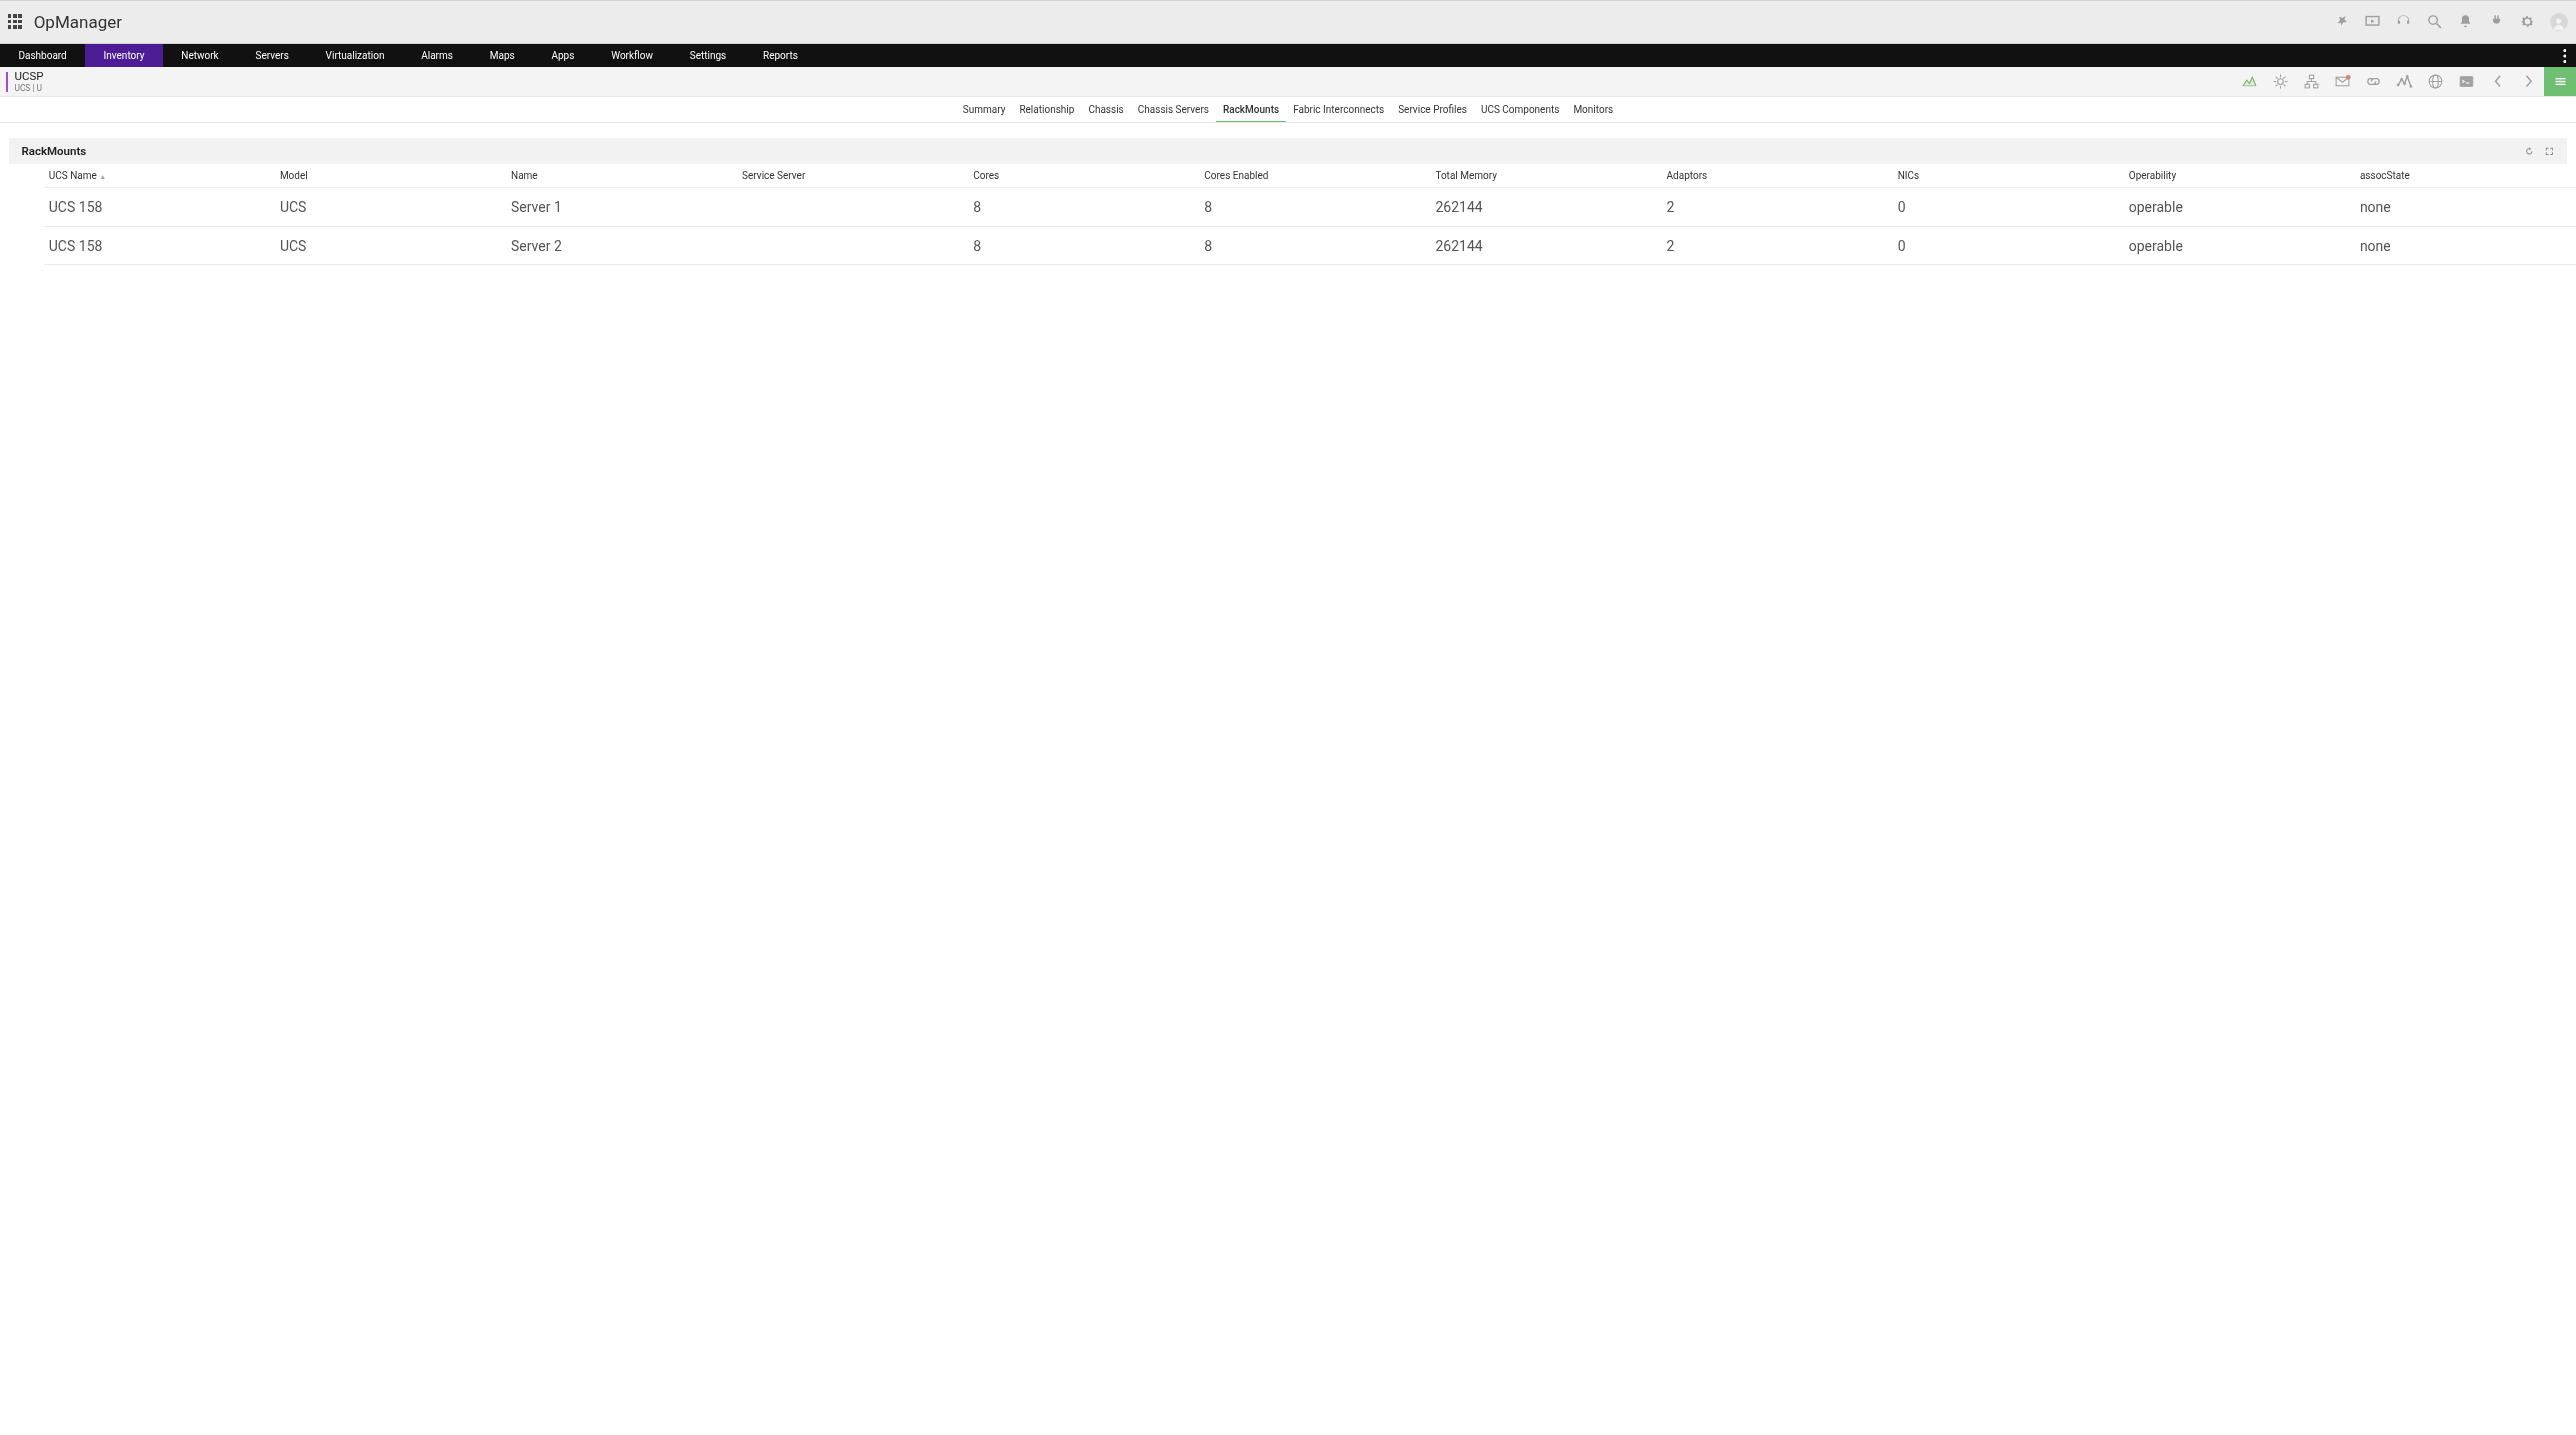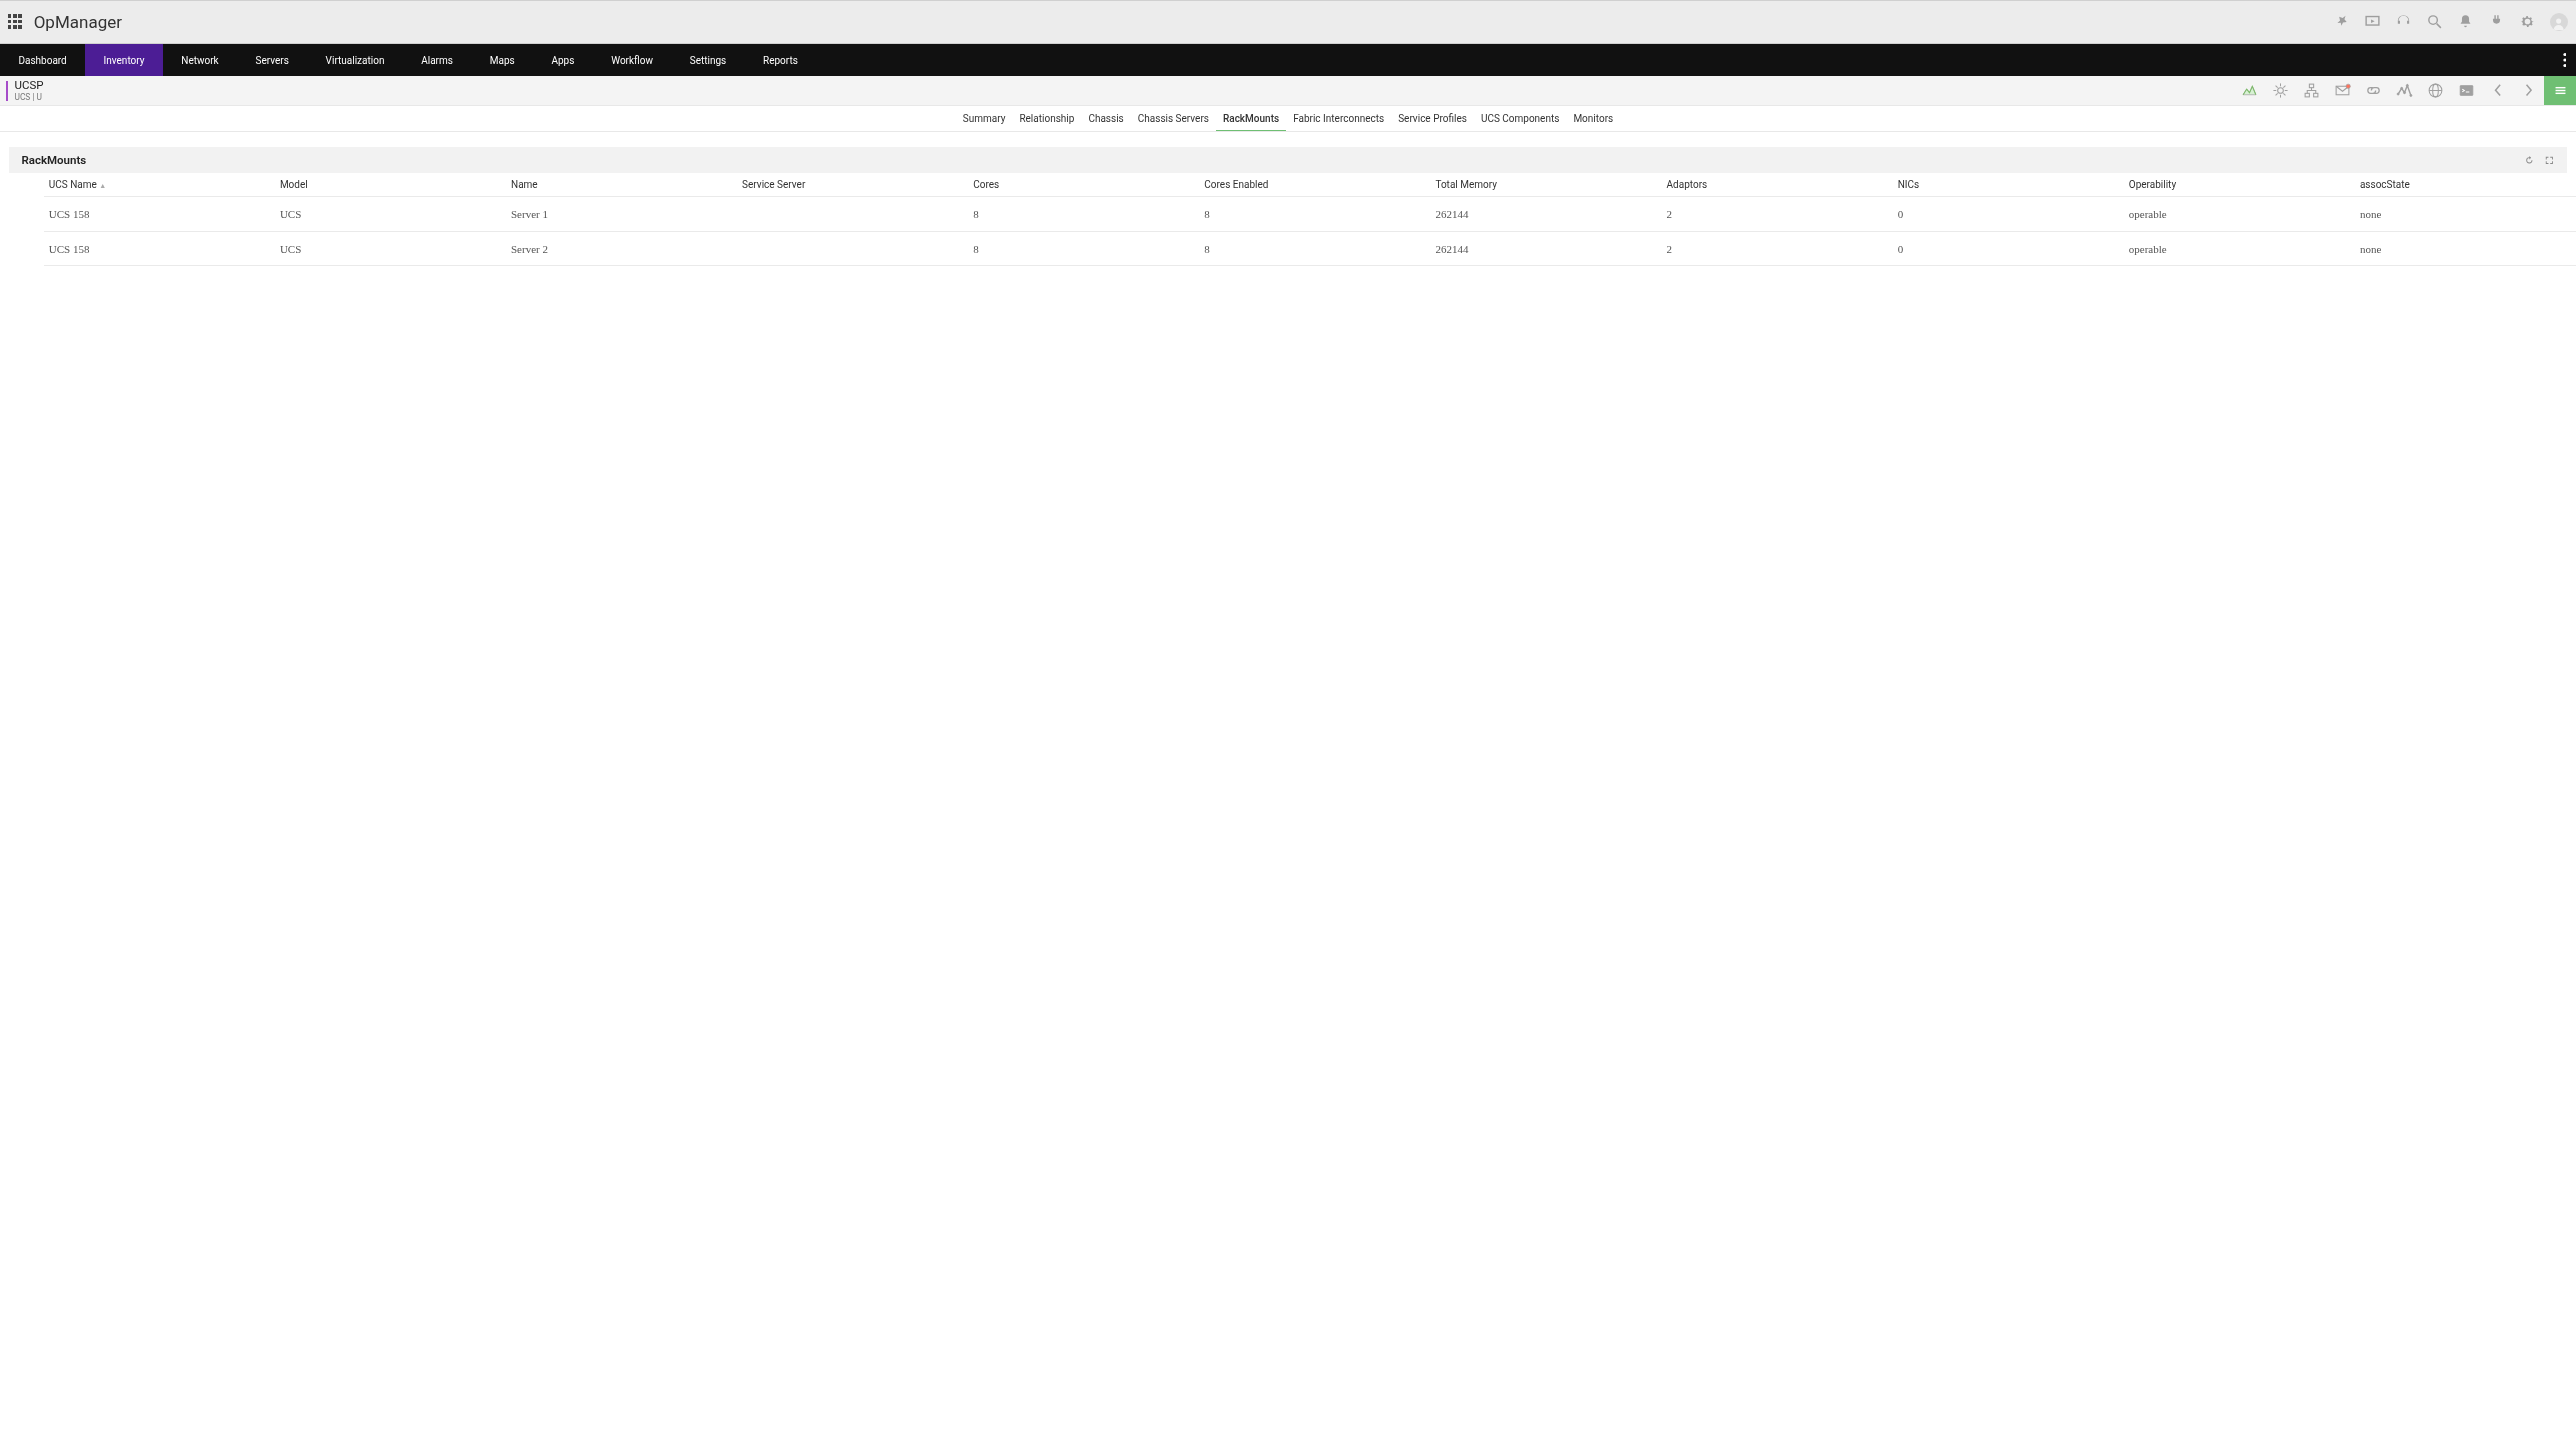--- a/index.html
+++ b/index.html
@@ -9,21 +9,21 @@
   .topbar { height:44px; background:#ececec; border-top:0.8px solid #d0d0d0; border-bottom:0.8px solid #d0d0d0; display:flex; align-items:center; padding:0 7.7px; }
   .apps-grid { width:15.3px; height:15.3px; display:grid; grid-template-columns:repeat(3,3.8px); grid-template-rows:repeat(3,3.8px); gap:1.5px; cursor:pointer; }
   .apps-grid span { background:#444; width:3.8px; height:3.8px; }
   .brand { margin-left:10.7px; font-size:17px; font-weight:400; color:#333; }
   .topbar-right { margin-left:auto; display:flex; align-items:center; gap:14px; }
   .ticon { width:17px; height:17px; fill:#9e9e9e; display:block; cursor:pointer; }
   .avatar { width:18.4px; height:18.4px; border-radius:50%; background:#d8d8d8; display:flex; align-items:flex-end; justify-content:center; overflow:hidden;}
   .avatar svg{width:15.3px;height:15.3px;fill:#f2f2f2;}
 
   
-  .mainnav { height:32px; background:#111; display:flex; align-items:stretch; position:relative;}
+  .mainnav { height:23px; background:#111; display:flex; align-items:stretch; position:relative;}
   .mainnav .navitem { color:#fff; font-size:10px; display:flex; align-items:center; padding:0 18.4px; cursor:pointer;}
   .mainnav .navitem.active { background:#4c1d95; }
   .mainnav .kebab { margin-left:auto; width:23px; display:flex; align-items:center; justify-content:center; cursor:pointer;}
   .mainnav .kebab svg{fill:#fff;width:3.8px;height:14px;}
 
   
   .ctxbar { height:30px; background:#f4f4f4; border-bottom:0.8px solid #e8e8e8; display:flex; align-items:center; padding-left:6.1px;}
   .ctx-marker { width:2.3px; height:20px; background:#a64cc9; margin-right:6.1px;}
   .ctx-title { font-size:11.5px; font-weight:400; color:#222; line-height:1.1;}
   .ctx-sub { font-size:8.4px; color:#7a7a7a; }
@@ -45,21 +45,21 @@
   .content { padding:15.3px 9.2px 0 9.2px;}
   .panel { border:0; }
   .panel-head { height:26px; background:#f2f2f2; display:flex; align-items:center; padding:0 12.3px;}
   .panel-title { font-size:11.5px; font-weight:600; color:#222;}
   .panel-head .hicons { margin-left:auto; display:flex; gap:9.2px;}
   .panel-head .hicons svg{width:10.7px;height:10.7px;fill:#888;cursor:pointer;}
 
   table { width:100%; border-collapse:collapse; table-layout:fixed;margin-left:35px;}
   th { text-align:left; font-weight:400; font-size:10px; color:#333; padding:6.1px 4.6px; border-bottom:0.8px solid #eaeaea;}
   th .sort{font-size:7px;color:#aaa;margin-left:2.3px;}
-  td { font-size:11px; color:#555; padding:10.7px 4.6px; border-bottom:0.8px solid #eaeaea; vertical-align:middle;font-family:Liberation Serif, serif;}
+  td { font-size:14px; color:#555; padding:10.7px 4.6px; border-bottom:0.8px solid #eaeaea; vertical-align:middle;}
   td.nowrapcut { white-space:nowrap; overflow:hidden;}
   col.c-ucs{width:7.5%;} col.c-model{width:7.5%;} col.c-name{width:7.5%;}
   col.c-sp{width:7.5%;} col.c-cores{width:7.5%;} col.c-ce{width:7.5%;}
   col.c-tm{width:7.5%;} col.c-ad{width:7.5%;} col.c-nic{width:7.5%;}
   col.c-op{width:7.5%;} col.c-as{width:8%;}
 </style>
 </head>
 <body>
 
 <div class="topbar">

